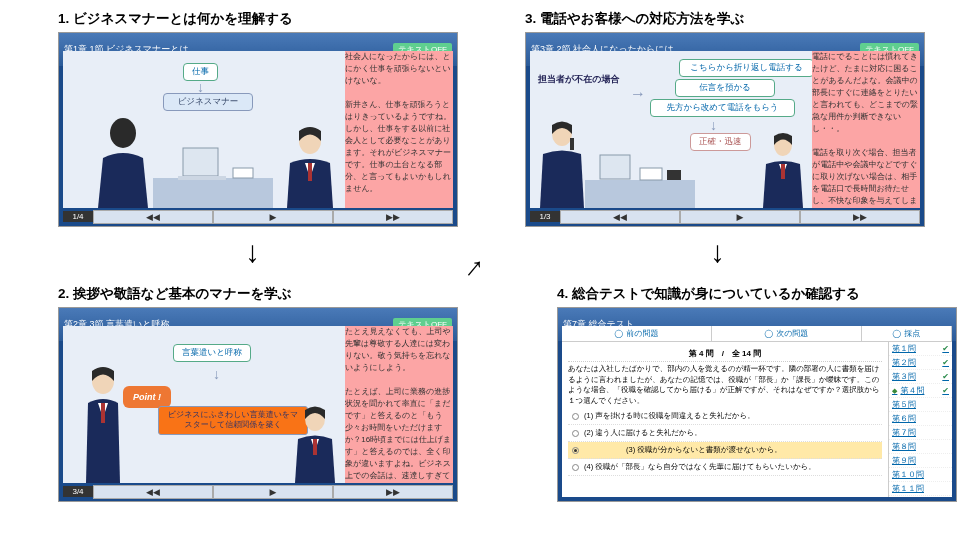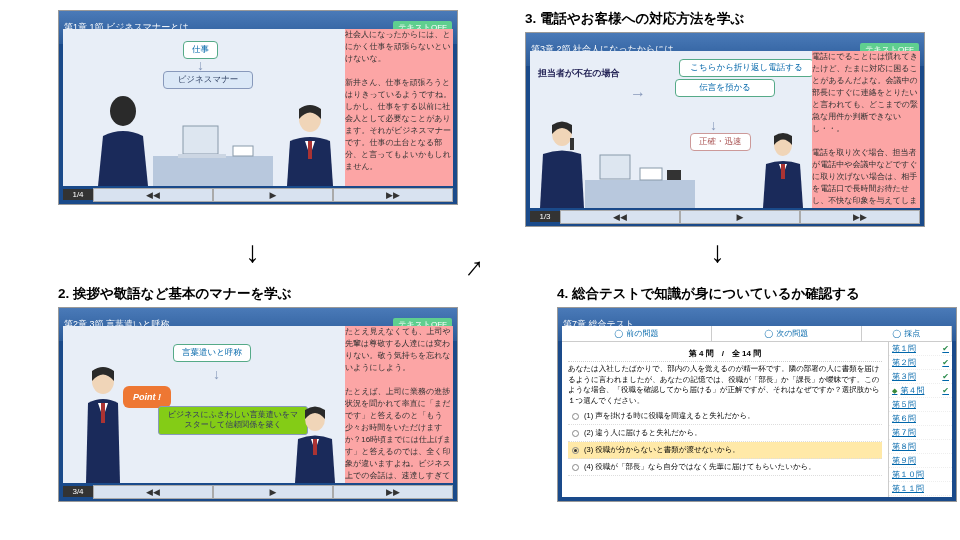--- a/index.html
+++ b/index.html
@@ -15,47 +15,48 @@
   .text-off { background: #5fcf8f; color: #fff; font-size: 8px; padding: 1px 5px; border-radius: 2px; }
   .body-area { position: absolute; left: 4px; top: 18px; right: 4px; bottom: 18px; display: flex; }
   .main-area { flex: 1; background: #e8eef7; position: relative; overflow: hidden; }
   .side-area { width: 108px; background: #fca5a5; font-size: 8px; line-height: 1.5; color: #333; overflow: hidden; }
   .footer { position: absolute; left: 4px; right: 4px; bottom: 2px; height: 15px; display: flex; align-items: center; }
   .pg { width: 30px; background: #333; color: #fff; font-size: 8px; text-align: center; padding: 1px 0; }
   .controls { flex: 1; display: flex; height: 14px; }
   .ctrl-btn { flex: 1; background: #d8e2f0; border: 1px solid #aaa; display: flex; align-items: center; justify-content: center; font-size: 9px; color: #333; }
   .bubble { position: absolute; background: #fff; border: 1px solid #5a8; border-radius: 4px; padding: 2px 8px; font-size: 8.5px; color: #06a; text-align: center; }
   .bubble-blue { background: #dbe8f7; border: 1px solid #89b; color: #346; }
-  .accent { position: absolute; background: #84cc16; border: 1px solid #89b; border-radius: 3px; padding: 3px 8px; font-size: 8px; color: #336; text-align: center; }
+  .accent { position: absolute; background: #f97316; border: 1px solid #89b; border-radius: 3px; padding: 3px 8px; font-size: 8px; color: #336; text-align: center; }
   .point-tag { position: absolute; background: #e73; color: #fff; font-size: 9px; padding: 6px 10px; border-radius: 6px; font-style: italic; font-weight: bold; }
   .arrow { position: absolute; font-size: 30px; font-weight: bold; }
   
   .quiz-body { position: absolute; left: 4px; top: 18px; right: 4px; bottom: 4px; background: #fff; font-size: 8px; }
   .quiz-top { height: 16px; border-bottom: 1px solid #ccc; display: flex; }
   .quiz-top-btn { flex: 1; display: flex; align-items: center; justify-content: center; color: #06a; border-right: 1px solid #ccc; }
   .quiz-main { display: flex; height: calc(100% - 16px); }
   .quiz-left { flex: 1; padding: 4px 6px; overflow: hidden; }
   .quiz-right { width: 64px; border-left: 1px solid #ccc; overflow: hidden; }
   .quiz-counter { text-align: center; font-weight: bold; padding: 2px; border-bottom: 1px dotted #ccc; }
   .quiz-q { font-size: 7.5px; line-height: 1.4; padding: 2px 0; }
   .quiz-opt { display: flex; align-items: center; padding: 3px 4px; border-bottom: 1px dotted #ddd; font-size: 7.5px; }
-  .quiz-opt.sel { background: #ffe9a8; }
+  .quiz-opt.sel { background: #ffe9a8; gap: 42px; }
   .radio { width: 7px; height: 7px; border: 1px solid #888; border-radius: 50%; margin-right: 5px; flex-shrink: 0; }
   .radio.fill::after { content: ""; display: block; width: 3px; height: 3px; background: #333; border-radius: 50%; margin: 1px; }
   .qlist-item { display: flex; align-items: center; padding: 1px 3px; color: #06a; text-decoration: underline; border-bottom: 1px dotted #eee; }
   .chk { color: #2a8a4a; margin-left: auto; font-size: 8px; }
   .diamond { color: #3a8a3a; margin-right: 3px; font-size: 7px; }
   svg.man { position: absolute; bottom: 0; }
   .desk { position: absolute; bottom: 0; }
   .small-arrow { color:#89b; font-size:14px; }
 </style>
 </head>
 <body>
 
 <div class="panel p1">
+  <div class="title">1. ビジネスマナーとは何かを理解する</div>
   <div class="screen">
     <div class="header">
       <span>第1章 1節 ビジネスマナーとは</span>
       <span class="text-off">テキストOFF</span>
     </div>
     <div class="body-area">
       <div class="main-area">
         <div class="bubble" style="left:120px;top:12px;">仕事</div>
         <div class="small-arrow" style="position:absolute;left:134px;top:28px;">↓</div>
         <div class="bubble bubble-blue" style="left:100px;top:42px;width:90px;">ビジネスマナー</div>
@@ -140,24 +141,25 @@
 
 <div class="panel p3">
   <div class="title">3. 電話やお客様への対応方法を学ぶ</div>
   <div class="screen">
     <div class="header">
       <span>第3章 2節 社会人になったからには</span>
       <span class="text-off">テキストOFF</span>
     </div>
     <div class="body-area">
       <div class="main-area">
-        <div style="position:absolute;left:8px;top:16px;font-size:9px;color:#225;font-weight:bold;">担当者が不在の場合</div>
+        <div style="position:absolute;left:8px;top:22px;font-size:9px;color:#225;font-weight:bold;">担当者が不在の場合</div>
         <div style="position:absolute;left:100px;top:32px;color:#89b;">→</div>
         <div class="bubble" style="left:120px;top:8px;width:135px;margin-left:29px;">こちらから折り返し電話する</div>
         <div class="bubble" style="left:145px;top:28px;width:100px;">伝言を預かる</div>
+        <div class="bubble" style="left:120px;top:48px;width:145px;">先方から改めて電話をもらう</div>
         <div class="small-arrow" style="position:absolute;left:180px;top:66px;">↓</div>
         <div class="bubble" style="left:160px;top:82px;background:#fff;border-color:#c99;color:#a55;">正確・迅速</div>
         <svg class="man" style="left:0;width:65px;height:90px;" viewBox="0 0 65 90">
             <ellipse cx="32" cy="16" rx="10" ry="12" fill="#f0d5b8"></ellipse>
             <path d="M22 7 Q32 0 42 7 L42 16 Q32 4 22 16 Z" fill="#2a2a2a"></path>
             <path d="M10 90 L13 36 Q32 29 51 36 L54 90 Z" fill="#1a2a5a"></path>
             <rect x="40" y="20" width="4" height="12" fill="#333"></rect>
           </svg>
         <svg class="desk" style="left:55px;width:110px;height:58px;" viewBox="0 0 110 58">
             <rect x="0" y="30" width="110" height="28" fill="#b8c8dd"></rect>

